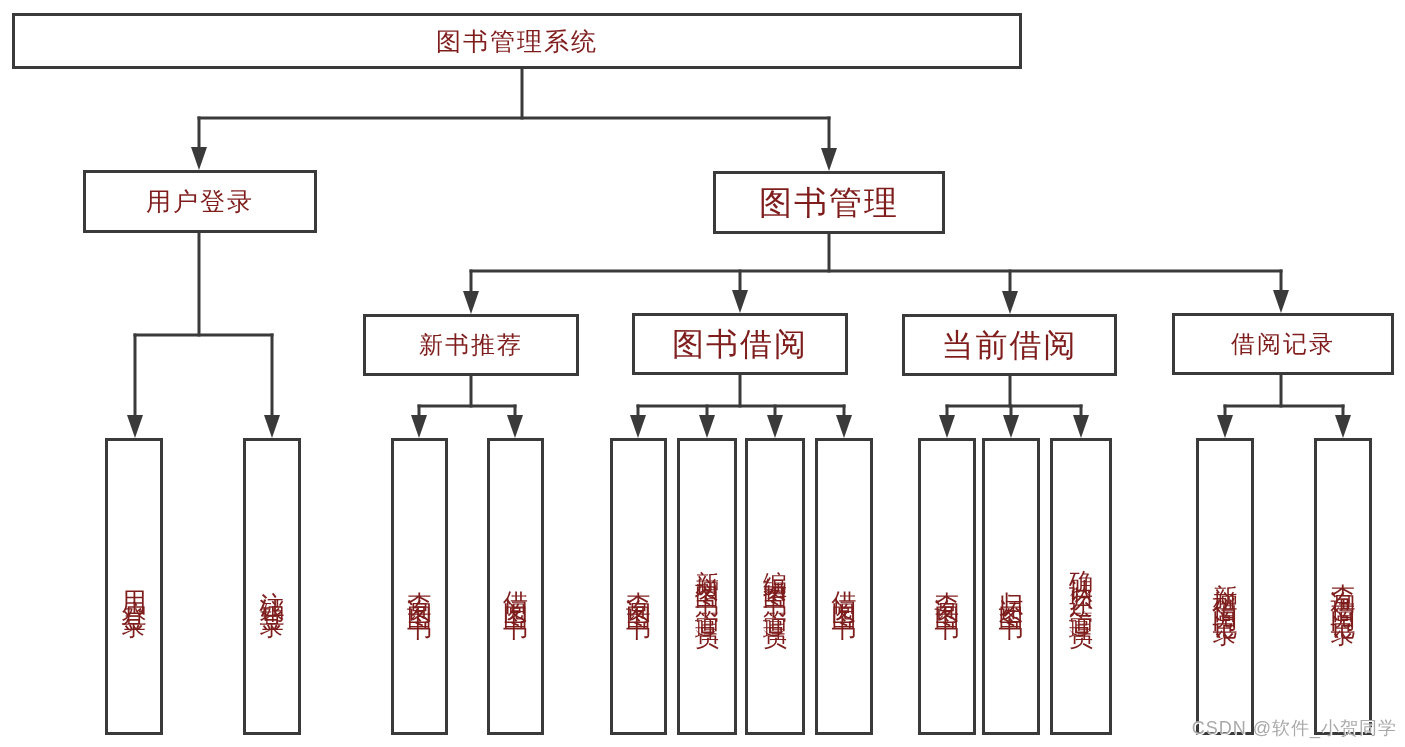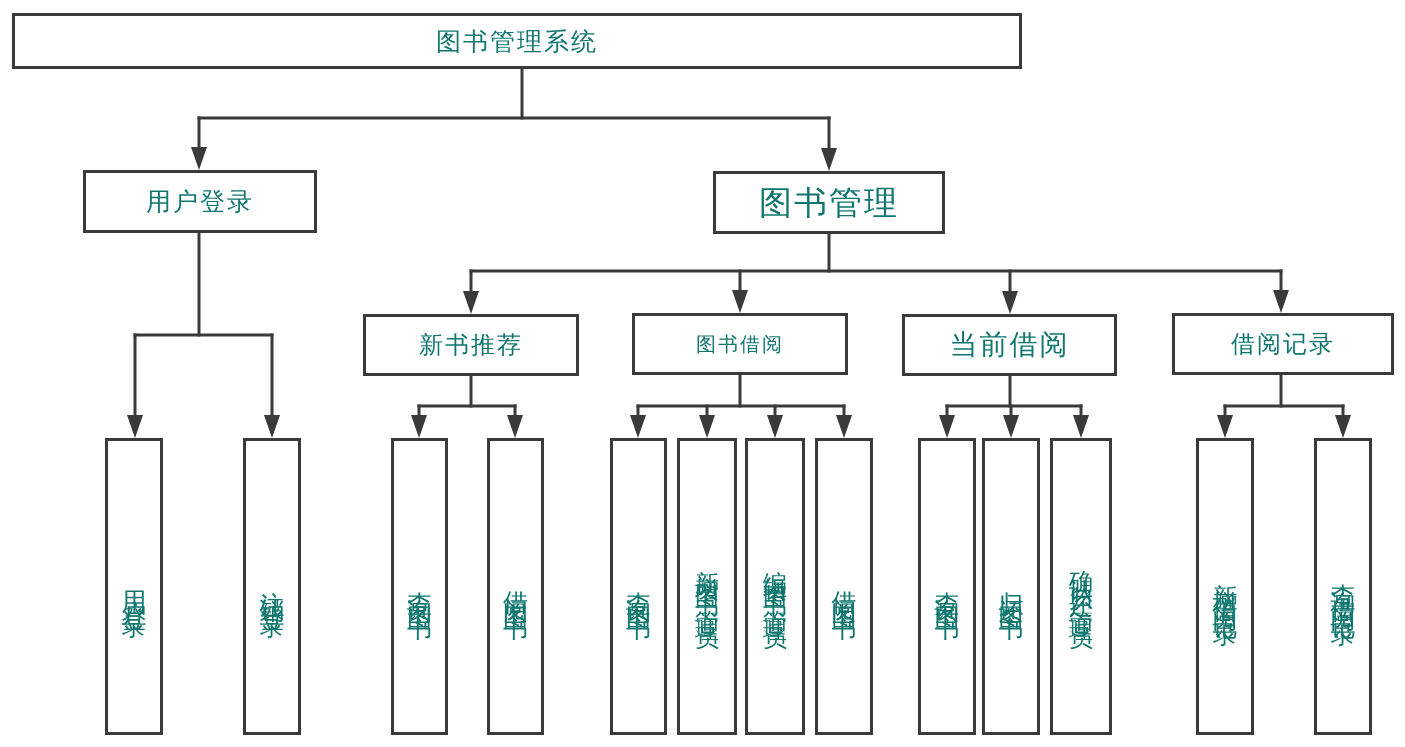--- a/index.html
+++ b/index.html
@@ -18,21 +18,21 @@
   #connectors {
     position: absolute;
     left: 0;
     top: 0;
   }
   .node {
     position: absolute;
     box-sizing: border-box;
     border: 3px solid #3a3a3a;
     background: #ffffff;
-    color: #0f766e;
+    color: #7f1d1d;
     display: flex;
     align-items: center;
     justify-content: center;
     font-size: 24px;
     letter-spacing: 2px;
     line-height: 1;
     white-space: nowrap;
   }
   .node.vertical span {
     writing-mode: vertical-rl;
@@ -114,24 +114,24 @@
       </div>
       <div class="node" style="left: 83px; top: 170px; width: 234px; height: 63px; font-size: 25px;">
         <span>用户登录</span>
       </div>
       <div class="node" style="left: 713px; top: 171px; width: 232px; height: 63px; font-size: 33px;">
         <span>图书管理</span>
       </div>
       <div class="node" style="left: 363px; top: 314px; width: 216px; height: 62px; font-size: 24px; align-items: center;">
         <span>新书推荐</span>
       </div>
-      <div class="node" style="left: 632px; top: 313px; width: 216px; height: 62px; font-size: 20px;">
+      <div class="node" style="left: 632px; top: 313px; width: 216px; height: 62px; font-size: 32px;">
         <span>图书借阅</span>
       </div>
-      <div class="node" style="left: 902px; top: 314px; width: 215px; height: 62px; font-size: 28px;">
+      <div class="node" style="left: 902px; top: 314px; width: 215px; height: 62px; font-size: 32px;">
         <span>当前借阅</span>
       </div>
       <div class="node" style="left: 1172px; top: 313px; width: 222px; height: 62px; font-size: 24px;">
         <span>借阅记录</span>
       </div>
       <div class="node vertical" style="left: 105px; top: 438px; width: 58px; height: 297px; font-size: 25px;">
         <span>用户登录</span>
       </div>
       <div class="node vertical" style="left: 243px; top: 438px; width: 58px; height: 297px; font-size: 25px;">
         <span>注销登录</span>
@@ -163,13 +163,14 @@
       <div class="node vertical" style="left: 1050px; top: 438px; width: 62px; height: 297px; font-size: 24px;">
         <span>确认归还（管理员）</span>
       </div>
       <div class="node vertical" style="left: 1196px; top: 438px; width: 58px; height: 297px; font-size: 25px;">
         <span>新增借阅记录</span>
       </div>
       <div class="node vertical" style="left: 1314px; top: 438px; width: 58px; height: 297px; font-size: 25px;">
         <span>查询借阅记录</span>
       </div>
     </div>
+  <div id="watermark">CSDN @软件_小贺同学</div>
 </div>
 
 </body></html>

